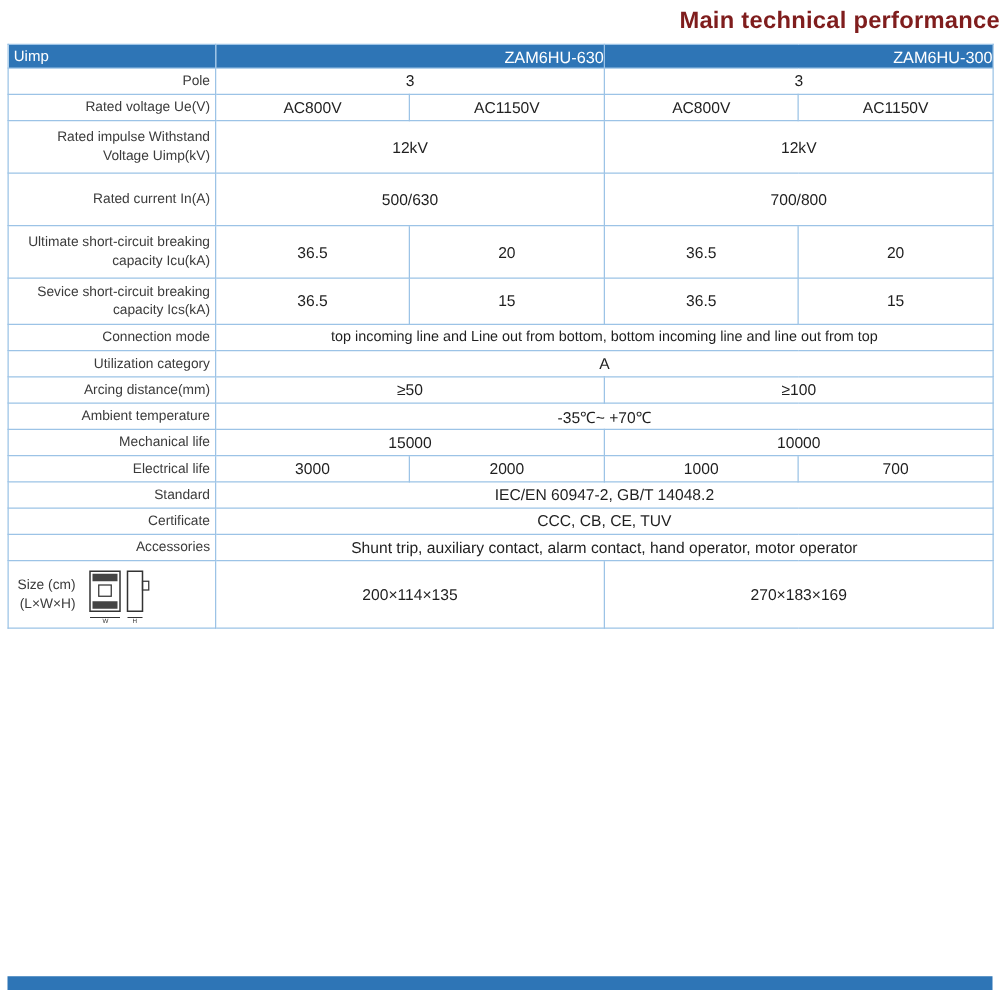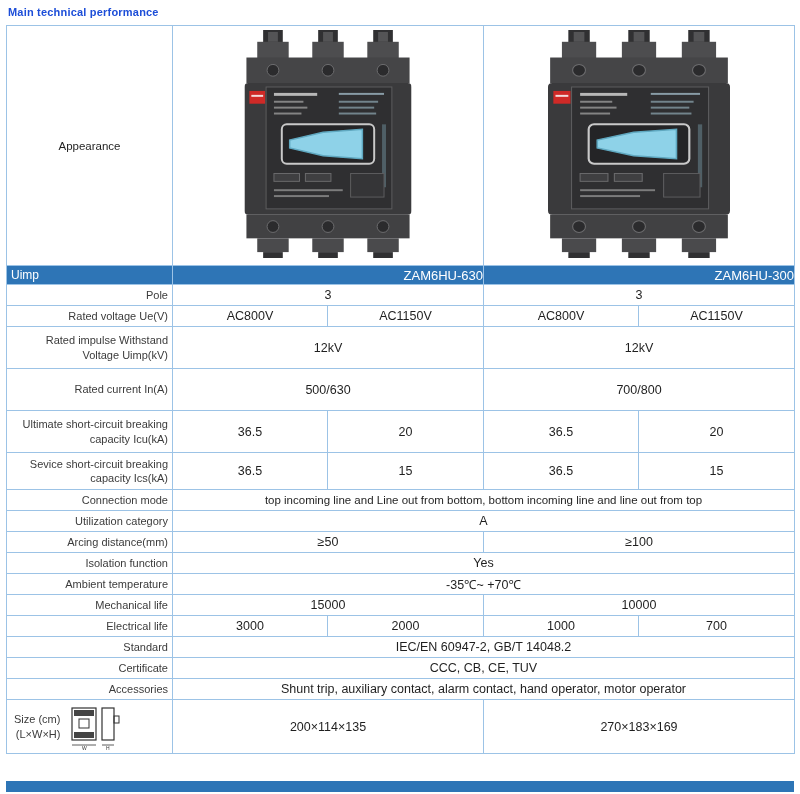--- a/index.html
+++ b/index.html
@@ -2,22 +2,22 @@
 <html><head>
 <meta charset="utf-8">
 <style>
   *{box-sizing:border-box;margin:0;padding:0}
   html,body{background:#ffffff}
   body{
     width:800px;height:794px;position:relative;
     font-family:"Liberation Sans",sans-serif;color:#1f1f1f;overflow:hidden;
   }
   .title{
-    color:#1d4ed8;font-weight:bold;font-size:11px;
-    padding:6px 0 7px 8px;letter-spacing:.2px;
+    color:#7f1d1d;font-weight:bold;font-size:19px;
+    padding:6px 0 7px 8px;letter-spacing:.2px;text-align:right;
   }
   table{
     border-collapse:collapse;table-layout:fixed;
     margin-left:6px;width:788px;
   }
   td{border:1px solid #9cc3e6;overflow:hidden}
   .lbl{
     font-size:11px;color:#3b3b3b;padding:1px 4px;line-height:1.3;
     text-align:right;vertical-align:middle;
   }
@@ -115,33 +115,20 @@
 <table>
   <colgroup>
     <col style="width:166px">
       <col style="width:155px">
       <col style="width:156px">
       <col style="width:155px">
       <col style="width:156px">
   </colgroup>
 
   <tbody>
-      <tr class="h240">
-    <td class="val small-val">Appearance</td>
-    <td class="img-cell" colspan="2">
-      <svg width="170" height="228" viewBox="0 0 170 232">
-            <use href="#breaker"></use>
-          </svg>
-    </td>
-    <td class="img-cell" colspan="2">
-      <svg width="182" height="228" viewBox="0 0 170 232" preserveAspectRatio="none">
-            <use href="#breaker"></use>
-          </svg>
-    </td>
-  </tr>
 
   <tr class="h18 frame-row">
     <td class="frame-lbl">Uimp</td>
     <td class="frame-val" colspan="2">ZAM6HU-630</td>
     <td class="frame-val" colspan="2">ZAM6HU-300</td>
   </tr>
 
   <tr class="h21">
     <td class="lbl">Pole</td>
     <td class="val" colspan="2">3</td>
@@ -194,24 +181,20 @@
     <td class="lbl">Utilization category</td>
     <td class="val" colspan="4">A</td>
   </tr>
 
   <tr class="h21">
     <td class="lbl">Arcing distance(mm)</td>
     <td class="val" colspan="2">≥50</td>
     <td class="val" colspan="2">≥100</td>
   </tr>
 
-  <tr class="h21">
-    <td class="lbl">Isolation function</td>
-    <td class="val" colspan="4">Yes</td>
-  </tr>
 
   <tr class="h21">
     <td class="lbl">Ambient temperature</td>
     <td class="val" colspan="4">-35℃~ +70℃</td>
   </tr>
 
   <tr class="h21">
     <td class="lbl">Mechanical life</td>
     <td class="val" colspan="2">15000</td>
     <td class="val" colspan="2">10000</td>

